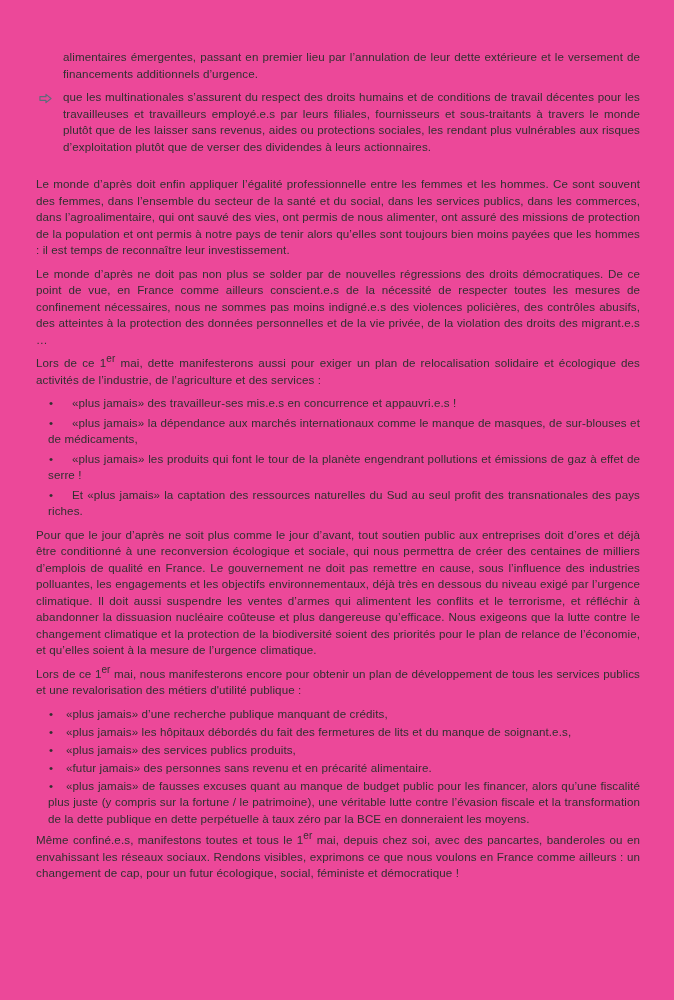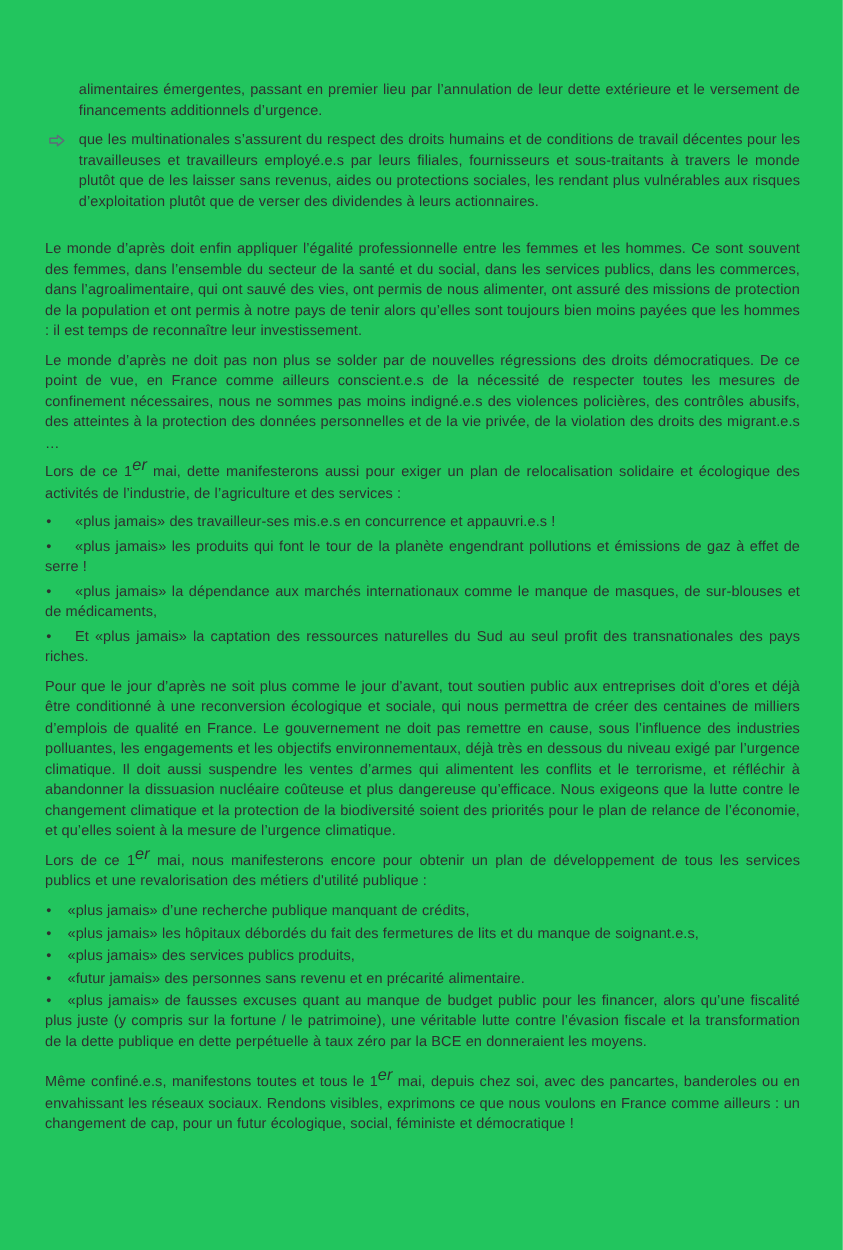--- a/index.html
+++ b/index.html
@@ -5,23 +5,23 @@
   html, body { margin: 0; padding: 0; }
   body {
     width: 674px; height: 1000px;
     background: #ffffff;
     font-family: "Liberation Sans", sans-serif;
   }
   .page {
     position: relative;
     width: 674px; height: 1000px;
     box-sizing: border-box;
-    padding: 64px 34px 0 36px;
+    padding: 49px 34px 0 36px;
     overflow: hidden;
-    background: #22c55e;
+    background: #ec4899;
   }
   .doc {
     font-size: 11.6px;
     line-height: 16.5px;
     color: #303030;
     letter-spacing: 0.1px;
   }
   .para {
     margin: 0 0 7px 0;
     text-align: justify;
@@ -31,56 +31,55 @@
     position: relative;
     padding-left: 27px;
     margin: 0 0 7px 0;
     text-align: justify;
   }
   .arrow-marker {
     position: absolute;
     left: 3px; top: 3px;
     width: 13px; height: 11px;
   }
-  .bullet-item { margin: 0 0 3px 0; text-align: justify; }
+  .bullet-item { margin: 0 0 3px 12px; text-align: justify; }
   .bullet-item.l2 { margin-bottom: 1.5px; }
   .bullet-glyph {
     display: inline-block;
     padding-left: 1px;
     box-sizing: border-box;
   }
   .l1 .bullet-glyph { width: 24px; }
   .l2 .bullet-glyph { width: 18px; }
   .spacer { width: 100%; }
   sup {
-    font-size: 13px;
+    font-size: 10px;
     line-height: 0;
     vertical-align: super;
-    font-style: italic;
   }
 </style>
 </head>
 <body>
 
 <div class="page">
   <main class="doc" id="doc">
       <p class="para indented"><span>alimentaires émergentes, passant en premier lieu par l’annulation de leur dette extérieure et le versement de financements additionnels d’urgence.</span></p>
       <div class="arrow-item"><span class="arrow-marker"><svg width="13" height="11" viewBox="0 0 14 11">
             <path d="M1 3.5 H7.5 V1 L13 5.5 L7.5 10 V7.5 H1 Z" fill="none" stroke="#5f6b7a" stroke-width="1.2" stroke-linejoin="round"></path>
           </svg></span><span>que les multinationales s’assurent du respect des droits humains et de conditions de travail décentes pour les travailleuses et travailleurs employé.e.s par leurs filiales, fournisseurs et sous-traitants à travers le monde plutôt que de les laisser sans revenus, aides ou protections sociales, les rendant plus vulnérables aux risques d’exploitation plutôt que de verser des dividendes à leurs actionnaires.</span></div>
       <div class="spacer" style="height: 14px;"></div>
       <p class="para"><span>Le monde d’après doit enfin appliquer l’égalité professionnelle entre les femmes et les hommes. Ce sont souvent des femmes, dans l’ensemble du secteur de la santé et du social, dans les services publics, dans les commerces, dans l’agroalimentaire, qui ont sauvé des vies, ont permis de nous alimenter, ont assuré des missions de protection de la population et ont permis à notre pays de tenir alors qu’elles sont toujours bien moins payées que les hommes : il est temps de reconnaître leur investissement.</span></p>
       <p class="para"><span>Le monde d’après ne doit pas non plus se solder par de nouvelles régressions des droits démocratiques. De ce point de vue, en France comme ailleurs conscient.e.s de la nécessité de respecter toutes les mesures de confinement nécessaires, nous ne sommes pas moins indigné.e.s des violences policières, des contrôles abusifs, des atteintes à la protection des données personnelles et de la vie privée, de la violation des droits des migrant.e.s …</span></p>
       <p class="para"><span>Lors de ce 1</span><sup>er</sup><span> mai, dette manifesterons aussi pour exiger un plan de relocalisation solidaire et écologique des activités de l’industrie, de l’agriculture et des services :</span></p>
       <p class="para bullet-item l1"><span class="bullet-glyph">•</span><span>«plus jamais» des travailleur-ses mis.e.s en concurrence et appauvri.e.s !</span></p>
+      <p class="para bullet-item l1"><span class="bullet-glyph">•</span><span>«plus jamais» la dépendance aux marchés internationaux comme le manque de masques, de sur-blouses et de médicaments,</span></p>
       <p class="para bullet-item l1"><span class="bullet-glyph">•</span><span>«plus jamais» les produits qui font le tour de la planète engendrant pollutions et émissions de gaz à effet de serre !</span></p>
-      <p class="para bullet-item l1"><span class="bullet-glyph">•</span><span>«plus jamais» la dépendance aux marchés internationaux comme le manque de masques, de sur-blouses et de médicaments,</span></p>
       <p class="para bullet-item l1"><span class="bullet-glyph">•</span><span>Et «plus jamais» la captation des ressources naturelles du Sud au seul profit des transnationales des pays riches.</span></p>
       <p class="para" style="margin-top: 7px;"><span>Pour que le jour d’après ne soit plus comme le jour d’avant, tout soutien public aux entreprises doit d’ores et déjà être conditionné à une reconversion écologique et sociale, qui nous permettra de créer des centaines de milliers d’emplois de qualité en France. Le gouvernement ne doit pas remettre en cause, sous l’influence des industries polluantes, les engagements et les objectifs environnementaux, déjà très en dessous du niveau exigé par l’urgence climatique. Il doit aussi suspendre les ventes d’armes qui alimentent les conflits et le terrorisme, et réfléchir à abandonner la dissuasion nucléaire coûteuse et plus dangereuse qu’efficace. Nous exigeons que la lutte contre le changement climatique et la protection de la biodiversité soient des priorités pour le plan de relance de l’économie, et qu’elles soient à la mesure de l’urgence climatique.</span></p>
       <p class="para"><span>Lors de ce 1</span><sup>er</sup><span> mai, nous manifesterons encore pour obtenir un plan de développement de tous les services publics et une revalorisation des métiers d'utilité publique :</span></p>
       <p class="para bullet-item l2"><span class="bullet-glyph">•</span><span>«plus jamais» d’une recherche publique manquant de crédits,</span></p>
       <p class="para bullet-item l2"><span class="bullet-glyph">•</span><span>«plus jamais» les hôpitaux débordés du fait des fermetures de lits et du manque de soignant.e.s,</span></p>
       <p class="para bullet-item l2"><span class="bullet-glyph">•</span><span>«plus jamais» des services publics produits,</span></p>
       <p class="para bullet-item l2"><span class="bullet-glyph">•</span><span>«futur jamais» des personnes sans revenu et en précarité alimentaire.</span></p>
       <p class="para bullet-item l2"><span class="bullet-glyph">•</span><span>«plus jamais» de fausses excuses quant au manque de budget public pour les financer, alors qu’une fiscalité plus juste (y compris sur la fortune / le patrimoine), une véritable lutte contre l’évasion fiscale et la transformation de la dette publique en dette perpétuelle à taux zéro par la BCE en donneraient les moyens.</span></p>
-      <p class="para" style="margin-top: 16px;"><span>Même confiné.e.s, manifestons toutes et tous le 1</span><sup>er</sup><span> mai, depuis chez soi, avec des pancartes, banderoles ou en envahissant les réseaux sociaux. Rendons visibles, exprimons ce que nous voulons en France comme ailleurs : un changement de cap, pour un futur écologique, social, féministe et démocratique !</span></p>
+      <p class="para" style="margin-top: 5px;"><span>Même confiné.e.s, manifestons toutes et tous le 1</span><sup>er</sup><span> mai, depuis chez soi, avec des pancartes, banderoles ou en envahissant les réseaux sociaux. Rendons visibles, exprimons ce que nous voulons en France comme ailleurs : un changement de cap, pour un futur écologique, social, féministe et démocratique !</span></p>
     </main>
 </div>
 
 </body></html>

